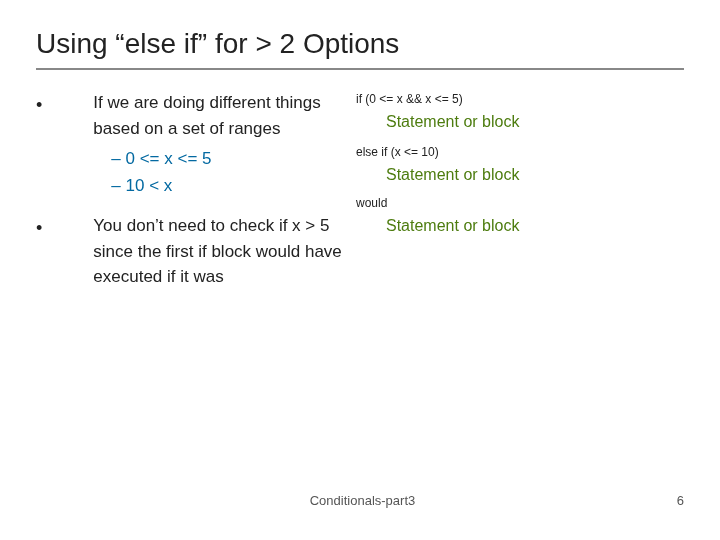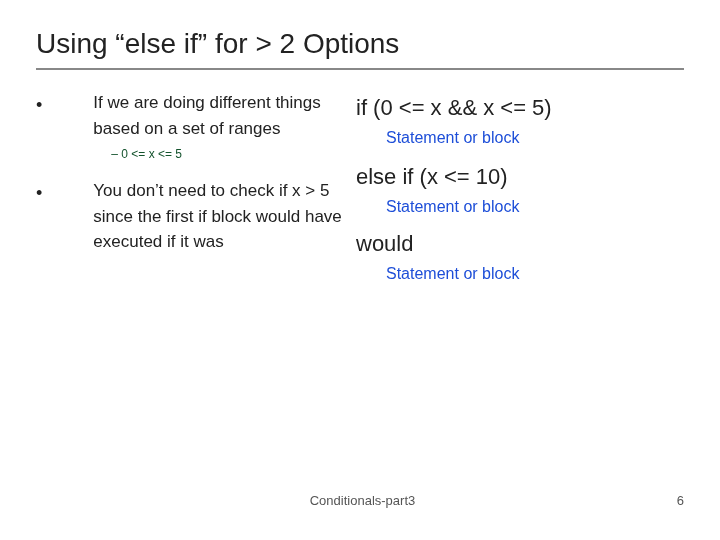--- a/index.html
+++ b/index.html
@@ -71,43 +71,43 @@
 
     .bullet-text {
       flex: 1;
       margin-left: 43px;
     }
 
     .sub-list {
       list-style: none;
       margin-left: 18px;
       margin-top: 4px;
-      font-size: 12px;
-      color: #14532d;
+      font-size: 17px;
+      color: #0369a1;
       line-height: 1.6;
     }
 
     .sub-list li::before {
       content: "– ";
     }
 
     .second-bullet {
       margin-top: 14px;
     }
 
     .code-line {
       font-family: Arial, Helvetica, sans-serif;
-      font-size: 22px;
+      font-size: 12px;
       color: #222222;
     }
 
     .code-indent {
       font-family: Arial, Helvetica, sans-serif;
       font-size: 16px;
-      color: #1d4ed8;
+      color: #4d7c0f;
       margin-left: 30px;
     }
 
     .footer {
       position: absolute;
       bottom: 16px;
       left: 5px;
       right: 0;
       display: flex;
       justify-content: center;
@@ -145,20 +145,21 @@
 
   <div class="content-row">
 
     <div class="left-col">
       <div class="bullet-item">
         <span class="bullet">•</span>
         <div class="bullet-text">
           <span>If we are doing different things based on a set of ranges</span>
           <ul class="sub-list">
             <li>0 &lt;= x &lt;= 5</li>
+            <li>10 &lt; x</li>
           </ul>
         </div>
       </div>
 
       <div class="bullet-item second-bullet">
         <span class="bullet">•</span>
         <div class="bullet-text">
           <span>You don’t need to check if x &gt; 5 since the first if block would have executed if it was</span>
         </div>
       </div>

